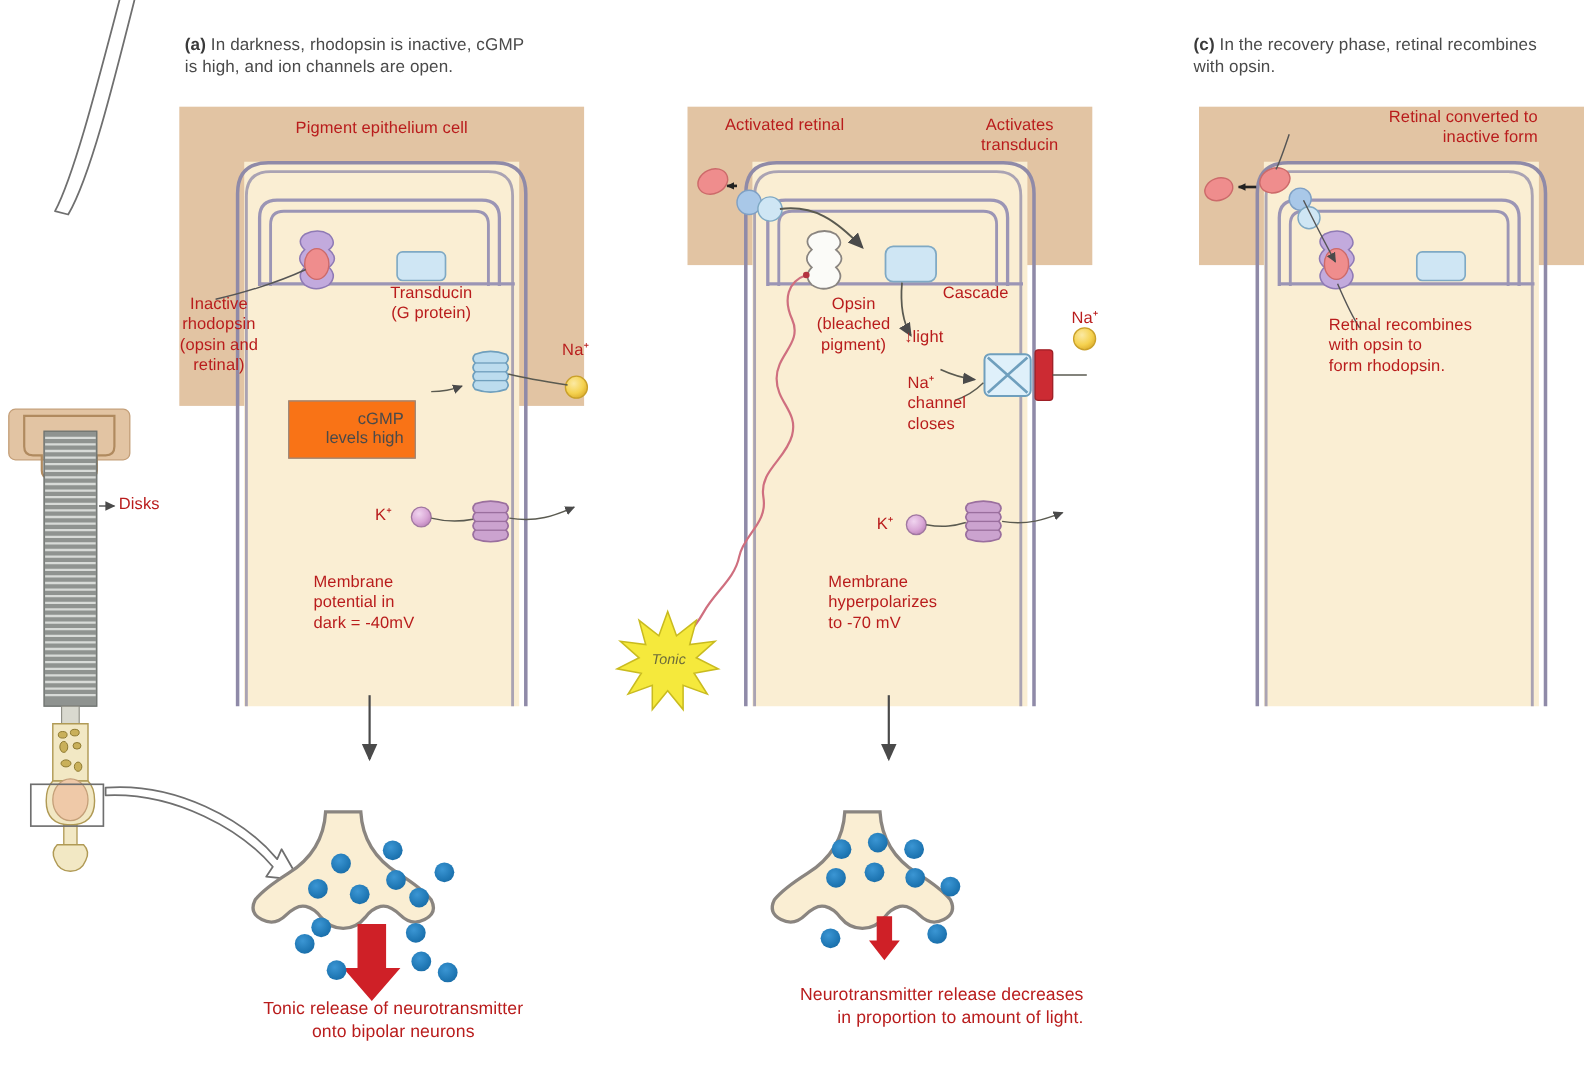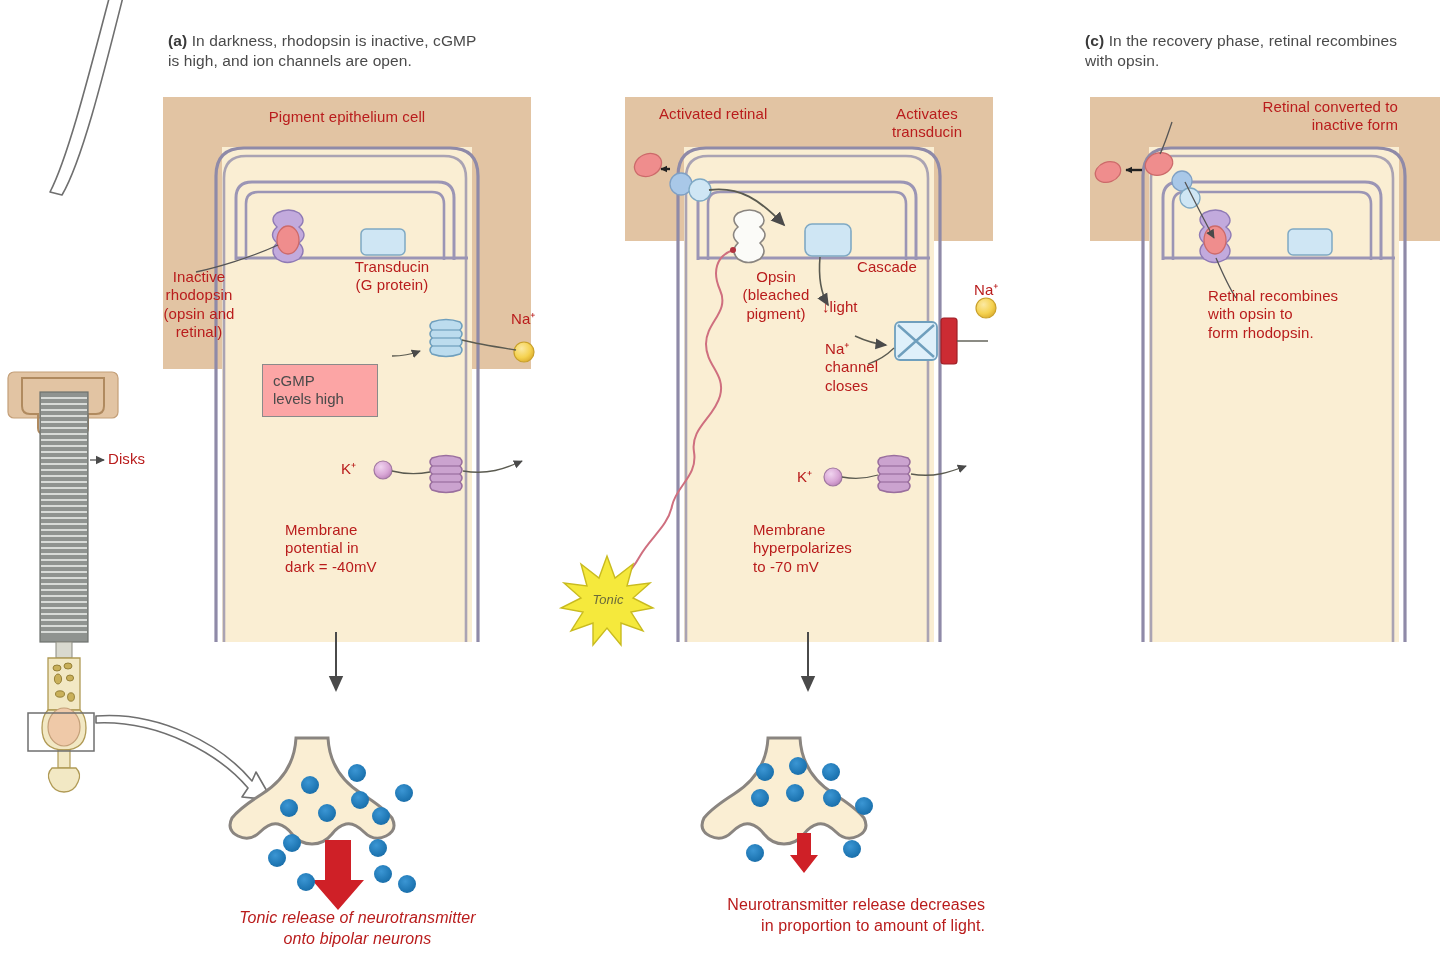--- a/index.html
+++ b/index.html
@@ -28,25 +28,26 @@
     position: absolute;
     font-size: 15px;
     line-height: 1.22;
     color: #b91c1c;
     letter-spacing: .1px;
   }
 
   .cgmp-box {
     position: absolute;
     border: 1.4px solid #8a8a8a;
-    background: #fca5a5;
+    background: #f97316;
     padding: 7px 10px 8px 10px;
     font-size: 15px;
     line-height: 1.2;
     color: #4a4a4a;
+    text-align: right;
   }
 </style>
 </head>
 <body>
 
 <div class="canvas">
 
   <svg class="layer" viewBox="0 0 1440 976">
     <defs>
       <marker id="ah" markerWidth="9" markerHeight="9" refX="7" refY="4.2" orient="auto">
@@ -368,21 +369,21 @@
 retinal)</div>
   <div class="lbl" style="left:322px; top:258px; width:140px; white-space:pre-line; text-align:center;">Transducin
 (G protein)</div>
   <div class="lbl" style="left:511px; top:310px;">Na⁺</div>
   <div class="lbl" style="left:341px; top:460px;">K⁺</div>
   <div class="cgmp-box" style="left:262px; top:364px; width:116px; white-space:pre-line;">cGMP
 levels high</div>
   <div class="lbl" style="left:285px; top:521px; width:160px; white-space:pre-line;">Membrane
 potential in
 dark = -40mV</div>
-  <div class="lbl" style="left:185px; top:908px; width:345px; white-space:pre-line; text-align:center; font-size:16px; line-height:1.3;font-style:italic;">Tonic release of neurotransmitter
+  <div class="lbl" style="left:185px; top:908px; width:345px; white-space:pre-line; text-align:center; font-size:16px; line-height:1.3;">Tonic release of neurotransmitter
 onto bipolar neurons</div>
 
   <div class="lbl" style="left:659px; top:105px;">Activated retinal</div>
   <div class="lbl" style="left:867px; top:105px; width:120px; white-space:pre-line; text-align:center;">Activates
 transducin</div>
   <div class="lbl" style="left:728px; top:268px; width:96px; white-space:pre-line; text-align:center;">Opsin
 (bleached
 pigment)</div>
   <div class="lbl" style="left:857px; top:258px;">Cascade</div>
   <div class="lbl" style="left:822px; top:298px;">↓light</div>

